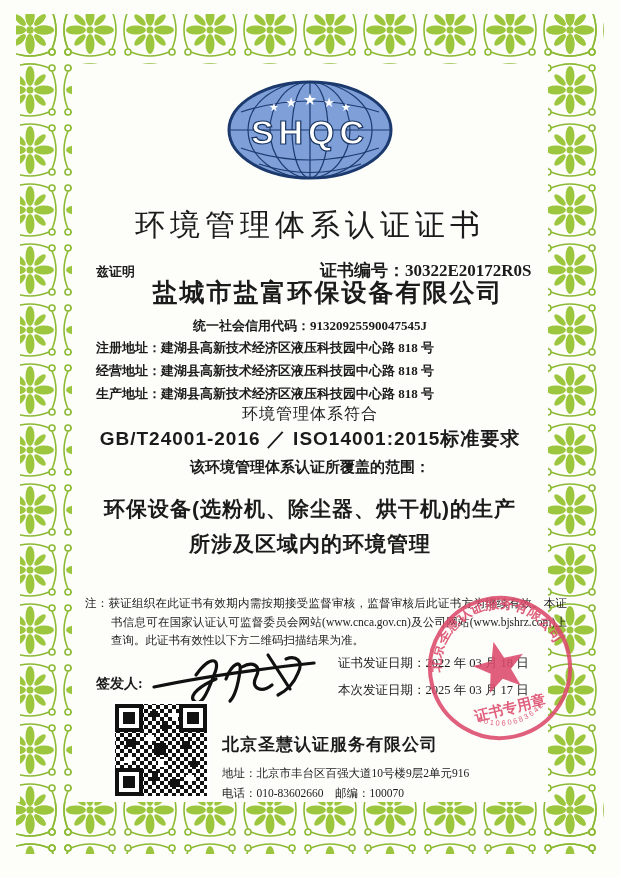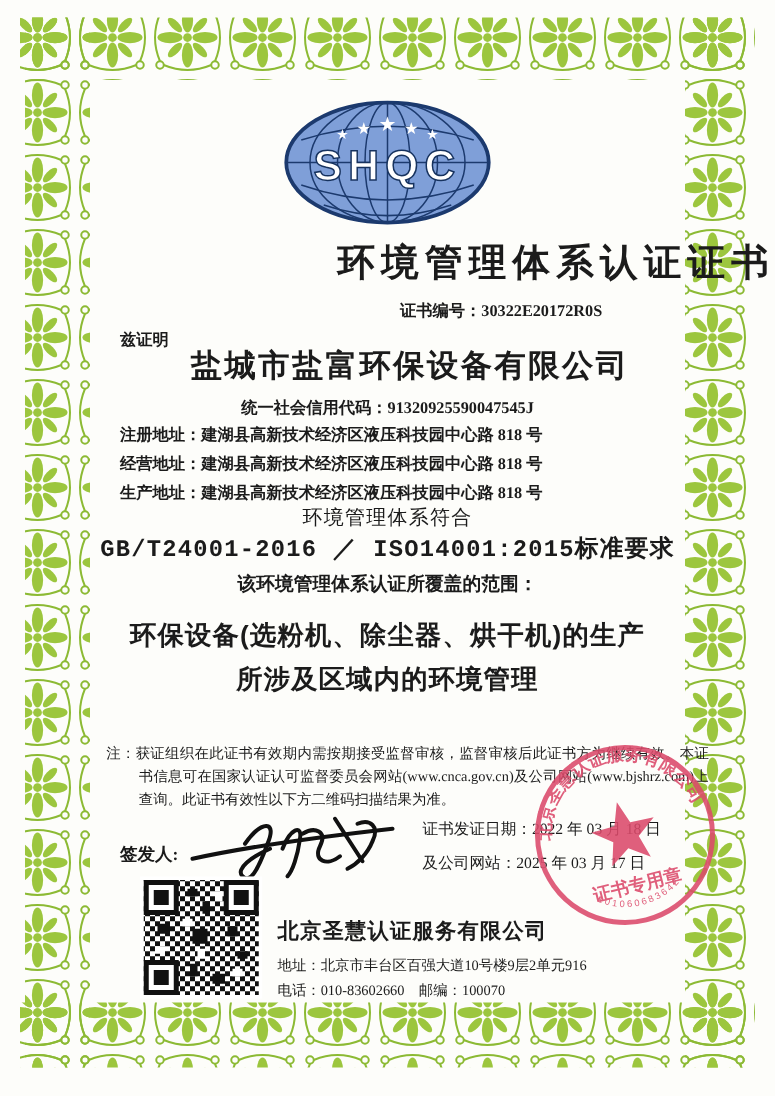--- a/index.html
+++ b/index.html
@@ -7,28 +7,28 @@
     position:relative;width:620px;height:877px;margin:0 auto;
     background:#fdfdfa;overflow:hidden;color:#1b1b1b;
     font-family:"Liberation Sans","DejaVu Sans",sans-serif;
   }
   .abs{position:absolute;}
   .centered{left:0;right:0;text-align:center;}
   .serifed{font-family:"Liberation Serif","DejaVu Serif",serif;}
 
   .border-frame{left:0;top:0;}
   .logo-svg{left:225px;top:78px;}
-  .title{top:190px;font-size:30px;font-weight:bold;letter-spacing:5px;margin:0;text-align:right;}
-  .certno{top:240px;left:320px;font-size:13px;font-weight:bold;}
+  .title{top:190px;font-size:30px;font-weight:normal;letter-spacing:5px;margin:15px;}
+  .certno{top:259px;left:320px;font-size:17px;font-weight:bold;}
   .hereby{top:263px;left:96px;font-size:13px;font-weight:bold;}
   .company{top:276px;font-size:25px;font-weight:bold;letter-spacing:2px;padding-left:36px;}
   .credit{top:317px;font-size:13px;font-weight:bold;}
   .addresses{top:336px;left:96px;font-size:13px;font-weight:bold;line-height:23px;}
   .conform{top:404px;font-size:16px;font-weight:normal;letter-spacing:1px;}
-  .standard{top:426px;font-size:19px;font-weight:bold;letter-spacing:1px;font-family:Liberation Mono, monospace;}
+  .standard{top:426px;font-size:19px;font-weight:bold;letter-spacing:1px;}
   .scope-intro{top:458px;font-size:15px;font-weight:bold;}
   .scope{top:491px;font-size:21px;font-weight:bold;line-height:35px;letter-spacing:1px;}
   .note{top:594px;left:85px;width:456px;font-size:11.5px;line-height:1.62;text-align:justify;padding-left:26px;}
   .note-label{margin-left:-26px;}
   .dates{top:650px;left:338px;font-size:12.5px;font-weight:normal;line-height:26.5px;white-space:nowrap;}
   .date-row span{display:inline-block;}
   .signer{top:675px;left:96px;font-size:14px;font-weight:bold;}
   .sig-svg{left:150px;top:645px;}
   .stamp-svg{left:424px;top:592px;opacity:.88;z-index:5;}
   .qr-svg{left:112px;top:701px;}
@@ -128,21 +128,21 @@
 
   <div class="abs note serifed">
     <span class="note-label">注：</span><span>获证组织在此证书有效期内需按期接受监督审核，监督审核后此证书方为继续有效。本证书信息可在国家认证认可监督委员会网站(www.cnca.gov.cn)及公司网站(www.bjshrz.com)上查询。此证书有效性以下方二维码扫描结果为准。</span>
   </div>
 
   <div class="abs dates serifed">
     <div class="date-row">
       <span>证书发证日期：</span><span>2022 年 03 月 18 日</span>
     </div>
     <div class="date-row">
-      <span>及公司网站：</span><span>2025 年 03 月 17 日</span>
+      <span>本次发证日期：</span><span>2025 年 03 月 17 日</span>
     </div>
   </div>
 
   <div class="abs signer serifed">签发人:</div>
   <svg class="abs sig-svg" width="170" height="70" viewBox="0 0 170 70">
     <g stroke="#111" stroke-width="3.2" fill="none" stroke-linecap="round">
       <path d="M4,42 C50,32 110,24 164,18"></path>
       <path d="M46,30 C60,10 72,12 64,30 C56,52 50,62 44,56 C38,50 52,40 66,34"></path>
       <path d="M76,34 C82,18 92,14 90,26 C88,40 84,52 80,56"></path>
       <path d="M92,22 C102,16 112,20 106,32 C100,44 112,48 122,40"></path>

